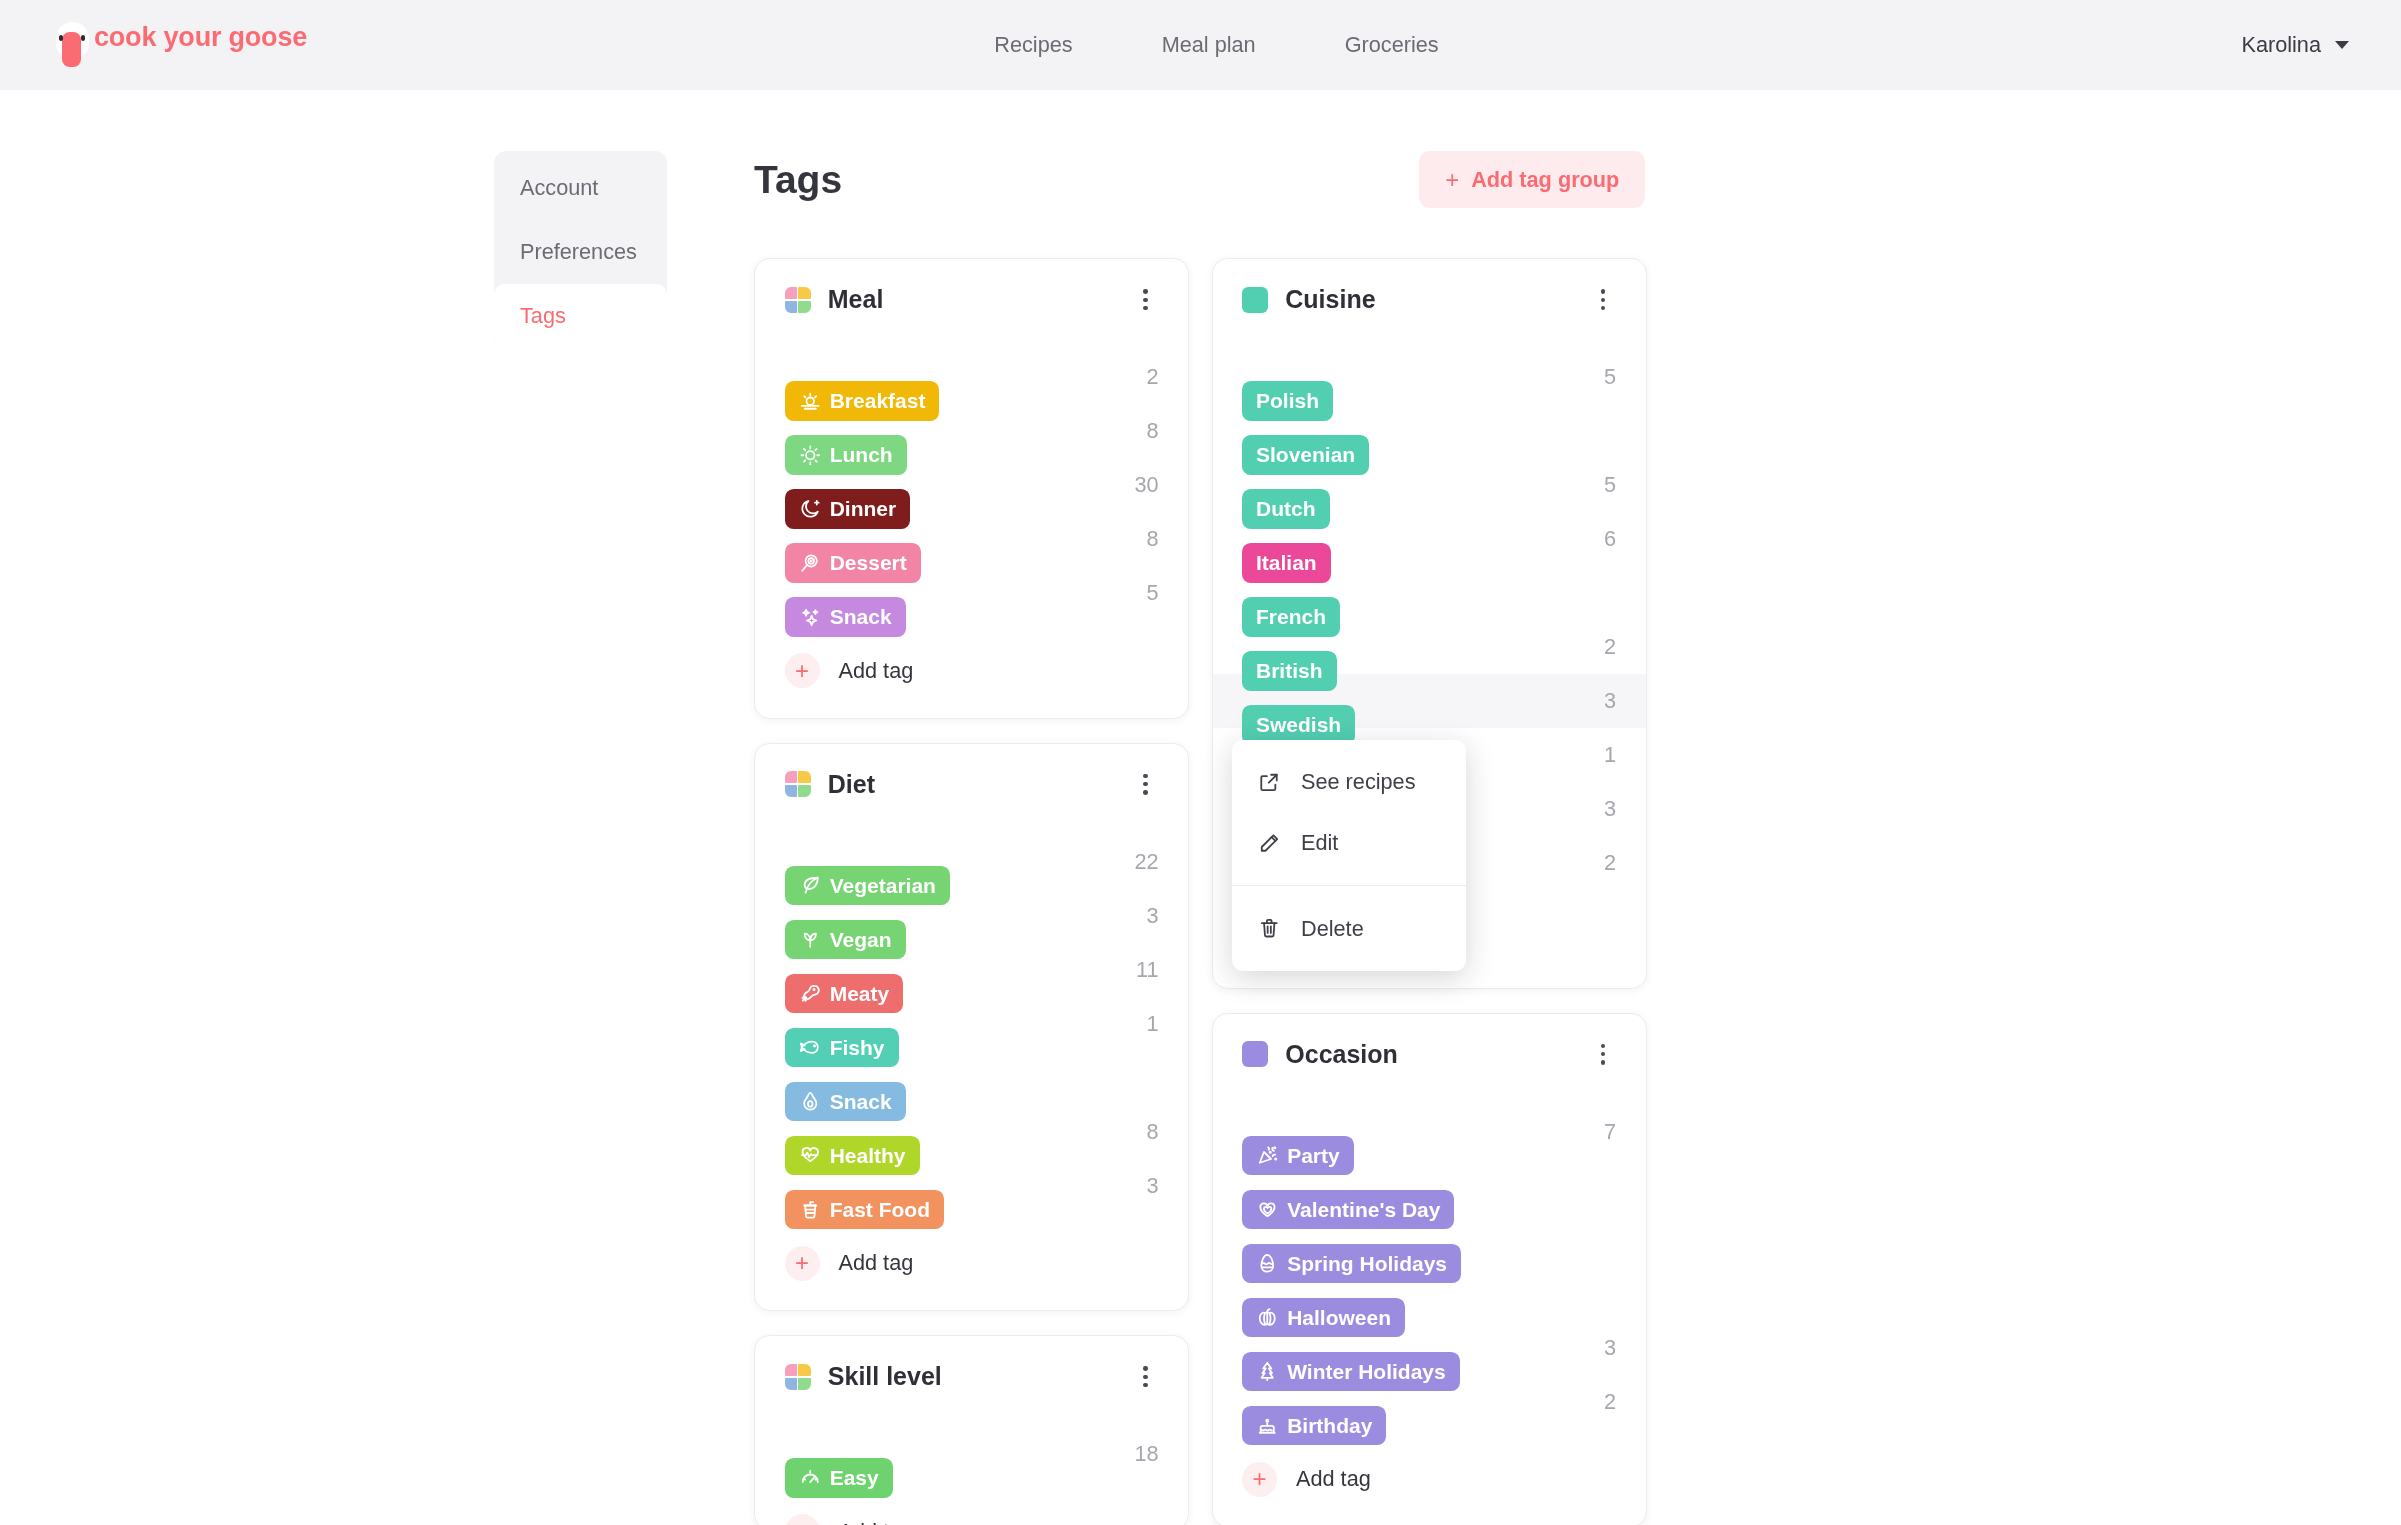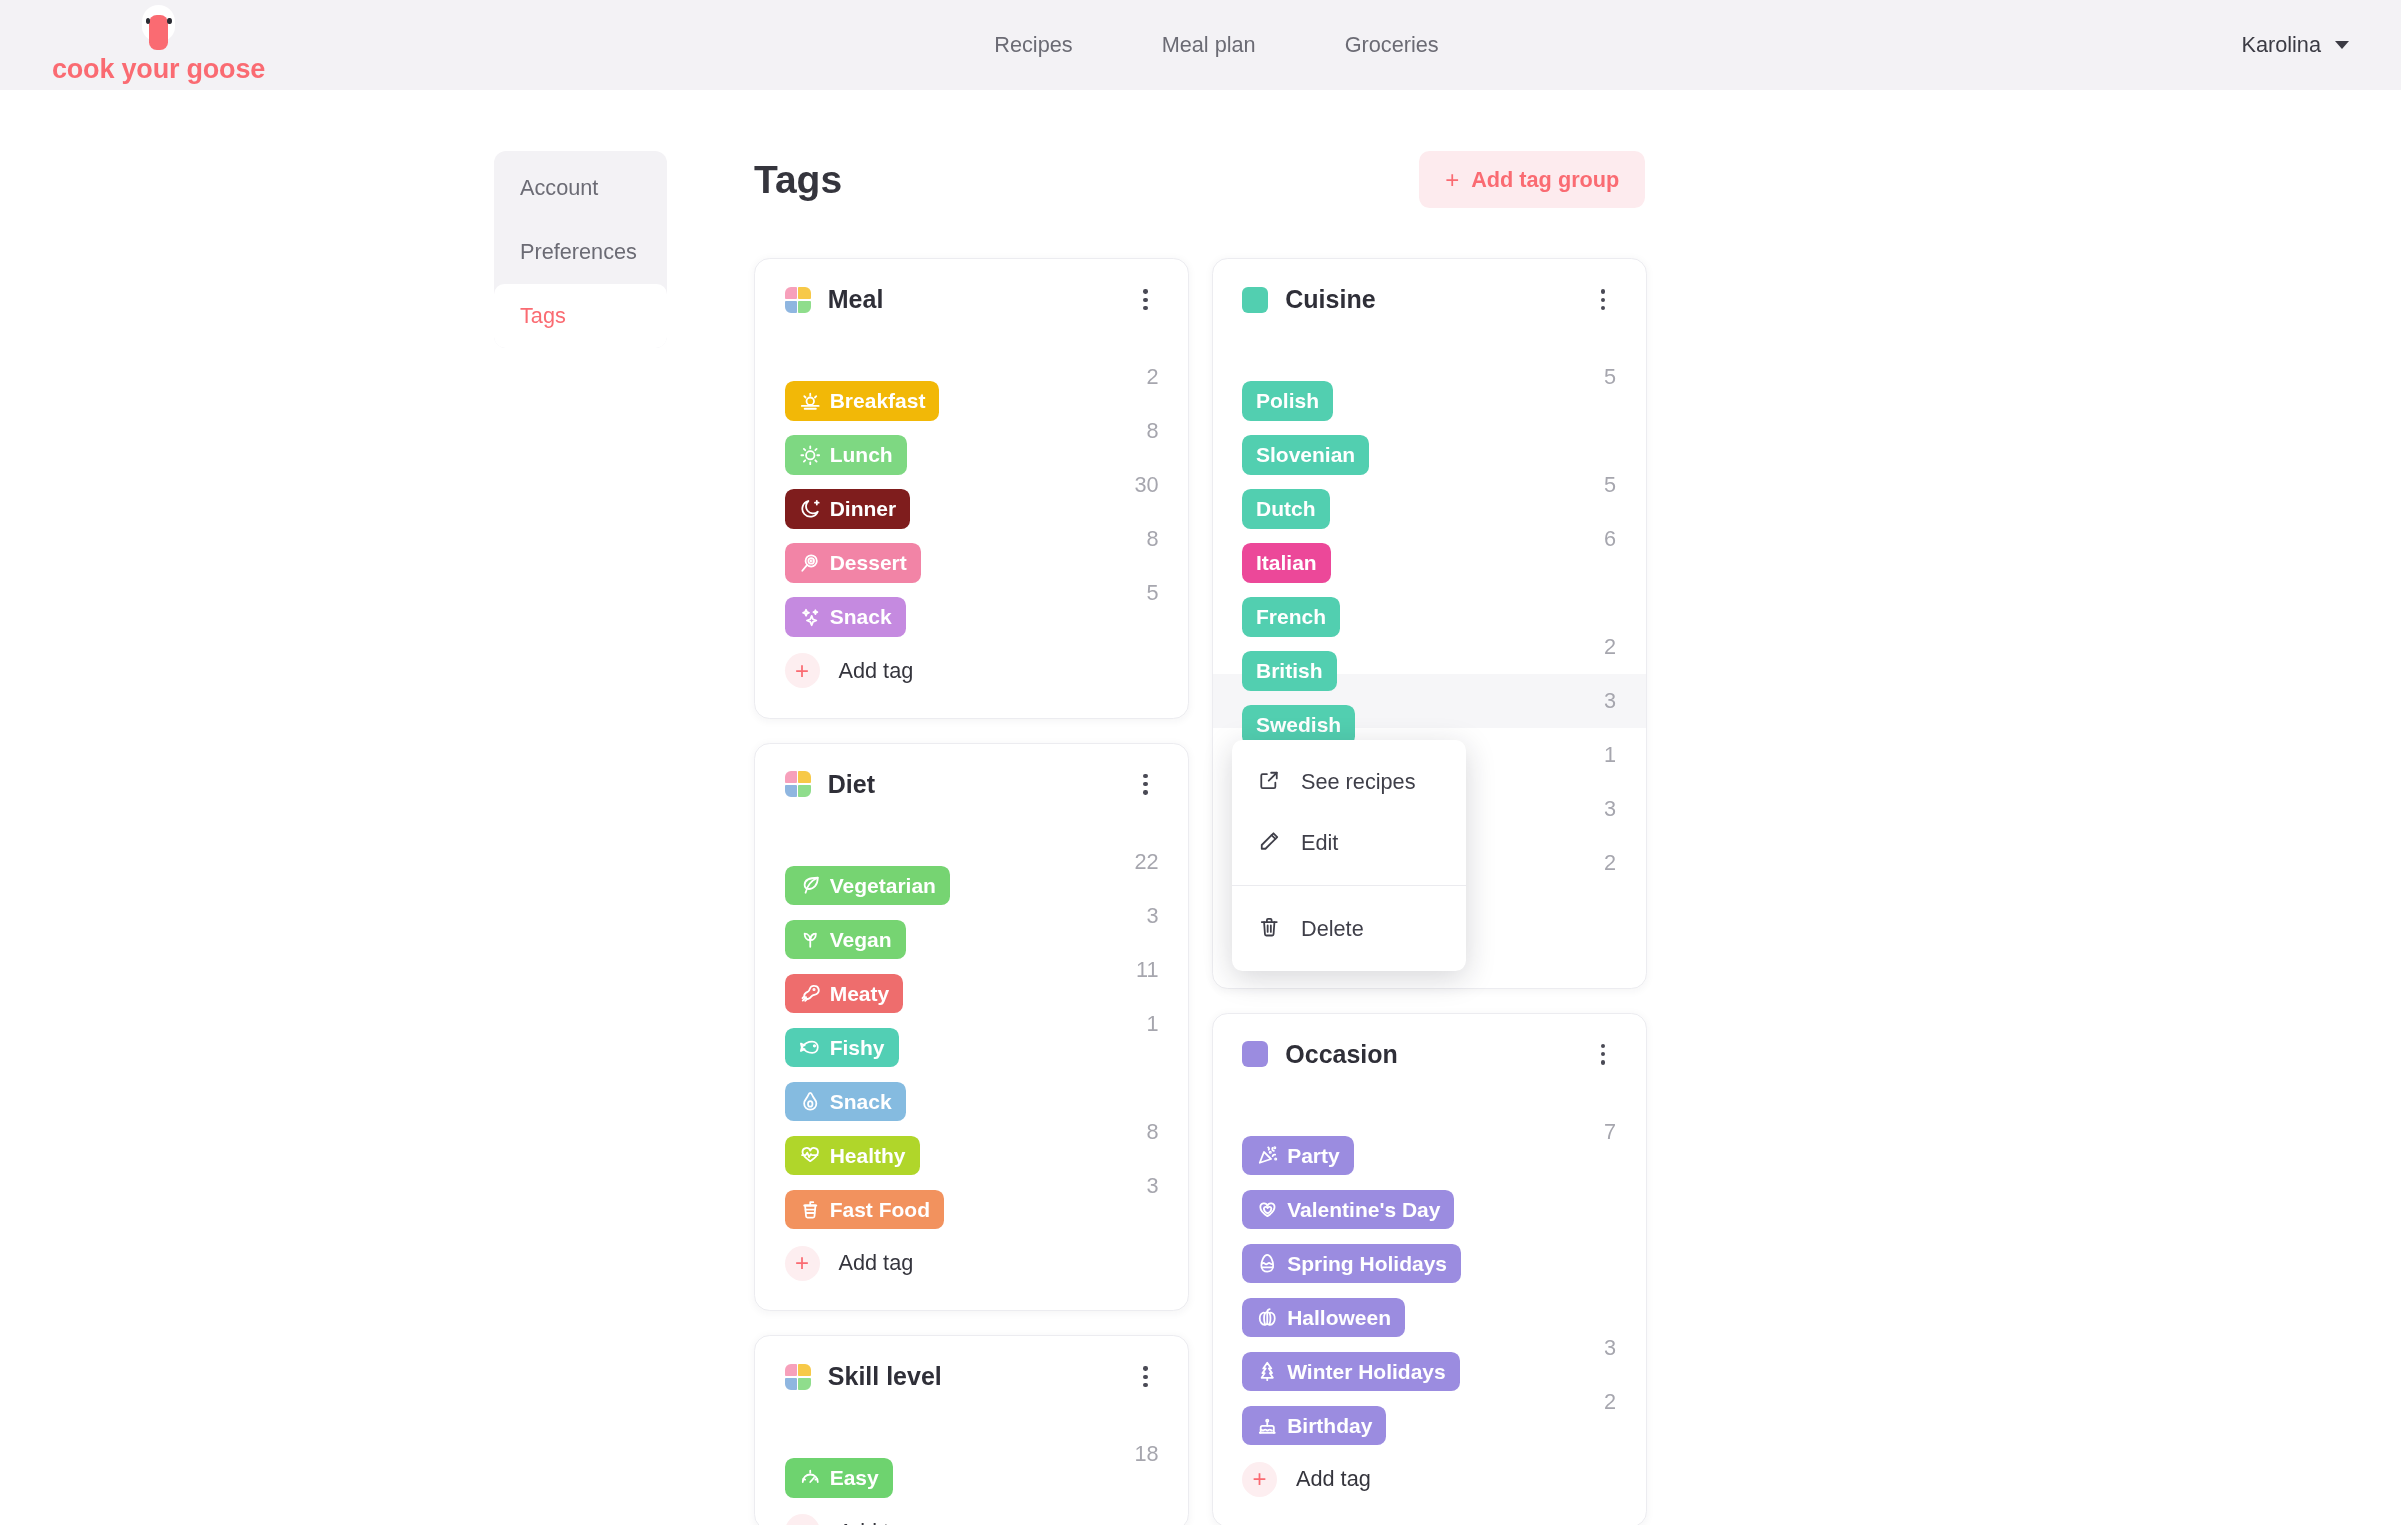--- a/index.html
+++ b/index.html
@@ -12,21 +12,21 @@
 
   
   .header {
     position: relative;
     height: 90px;
     background: #f3f2f5;
     display: flex;
     align-items: center;
     padding: 0 52px;
   }
-  .brand { display: flex; align-items: center; gap: 2px; flex-direction: column; }
+  .brand { display: flex; align-items: flex-start; gap: 2px; }
   .goose-logo { width: 40px; height: 47px; position: relative; }
   .goose-head {
     position: absolute; left: 3.5px; top: 0;
     width: 33px; height: 36px;
     background: #ffffff; border-radius: 16.5px 16.5px 14px 14px;
   }
   .goose-body {
     position: absolute; left: 10.4px; top: 10.4px;
     width: 19px; height: 35px;
     background: #fa6b72; border-radius: 7.8px;
@@ -170,21 +170,21 @@
   .context-menu {
     position: absolute;
     width: 234px;
     background: #ffffff;
     border-radius: 10.4px;
     box-shadow: 0 7px 29.5px rgba(25,25,45,0.18);
     padding: 12px 0;
     z-index: 50;
   }
   .ctx-item {
-    display: flex; gap: 21px;
+    display: flex; align-items: center; gap: 21px;
     padding: 17.3px 26px;
     font-size: 21.7px; color: #3f3f49;
     cursor: pointer;
   }
   .ctx-item svg { width: 22.5px; height: 22.5px; flex: none; display:block; }
   .ctx-sep { height: 0.9px; background: #ebebef; margin: 12px 0; }
 
   .clip { overflow: hidden; }
 </style>
 </head>

